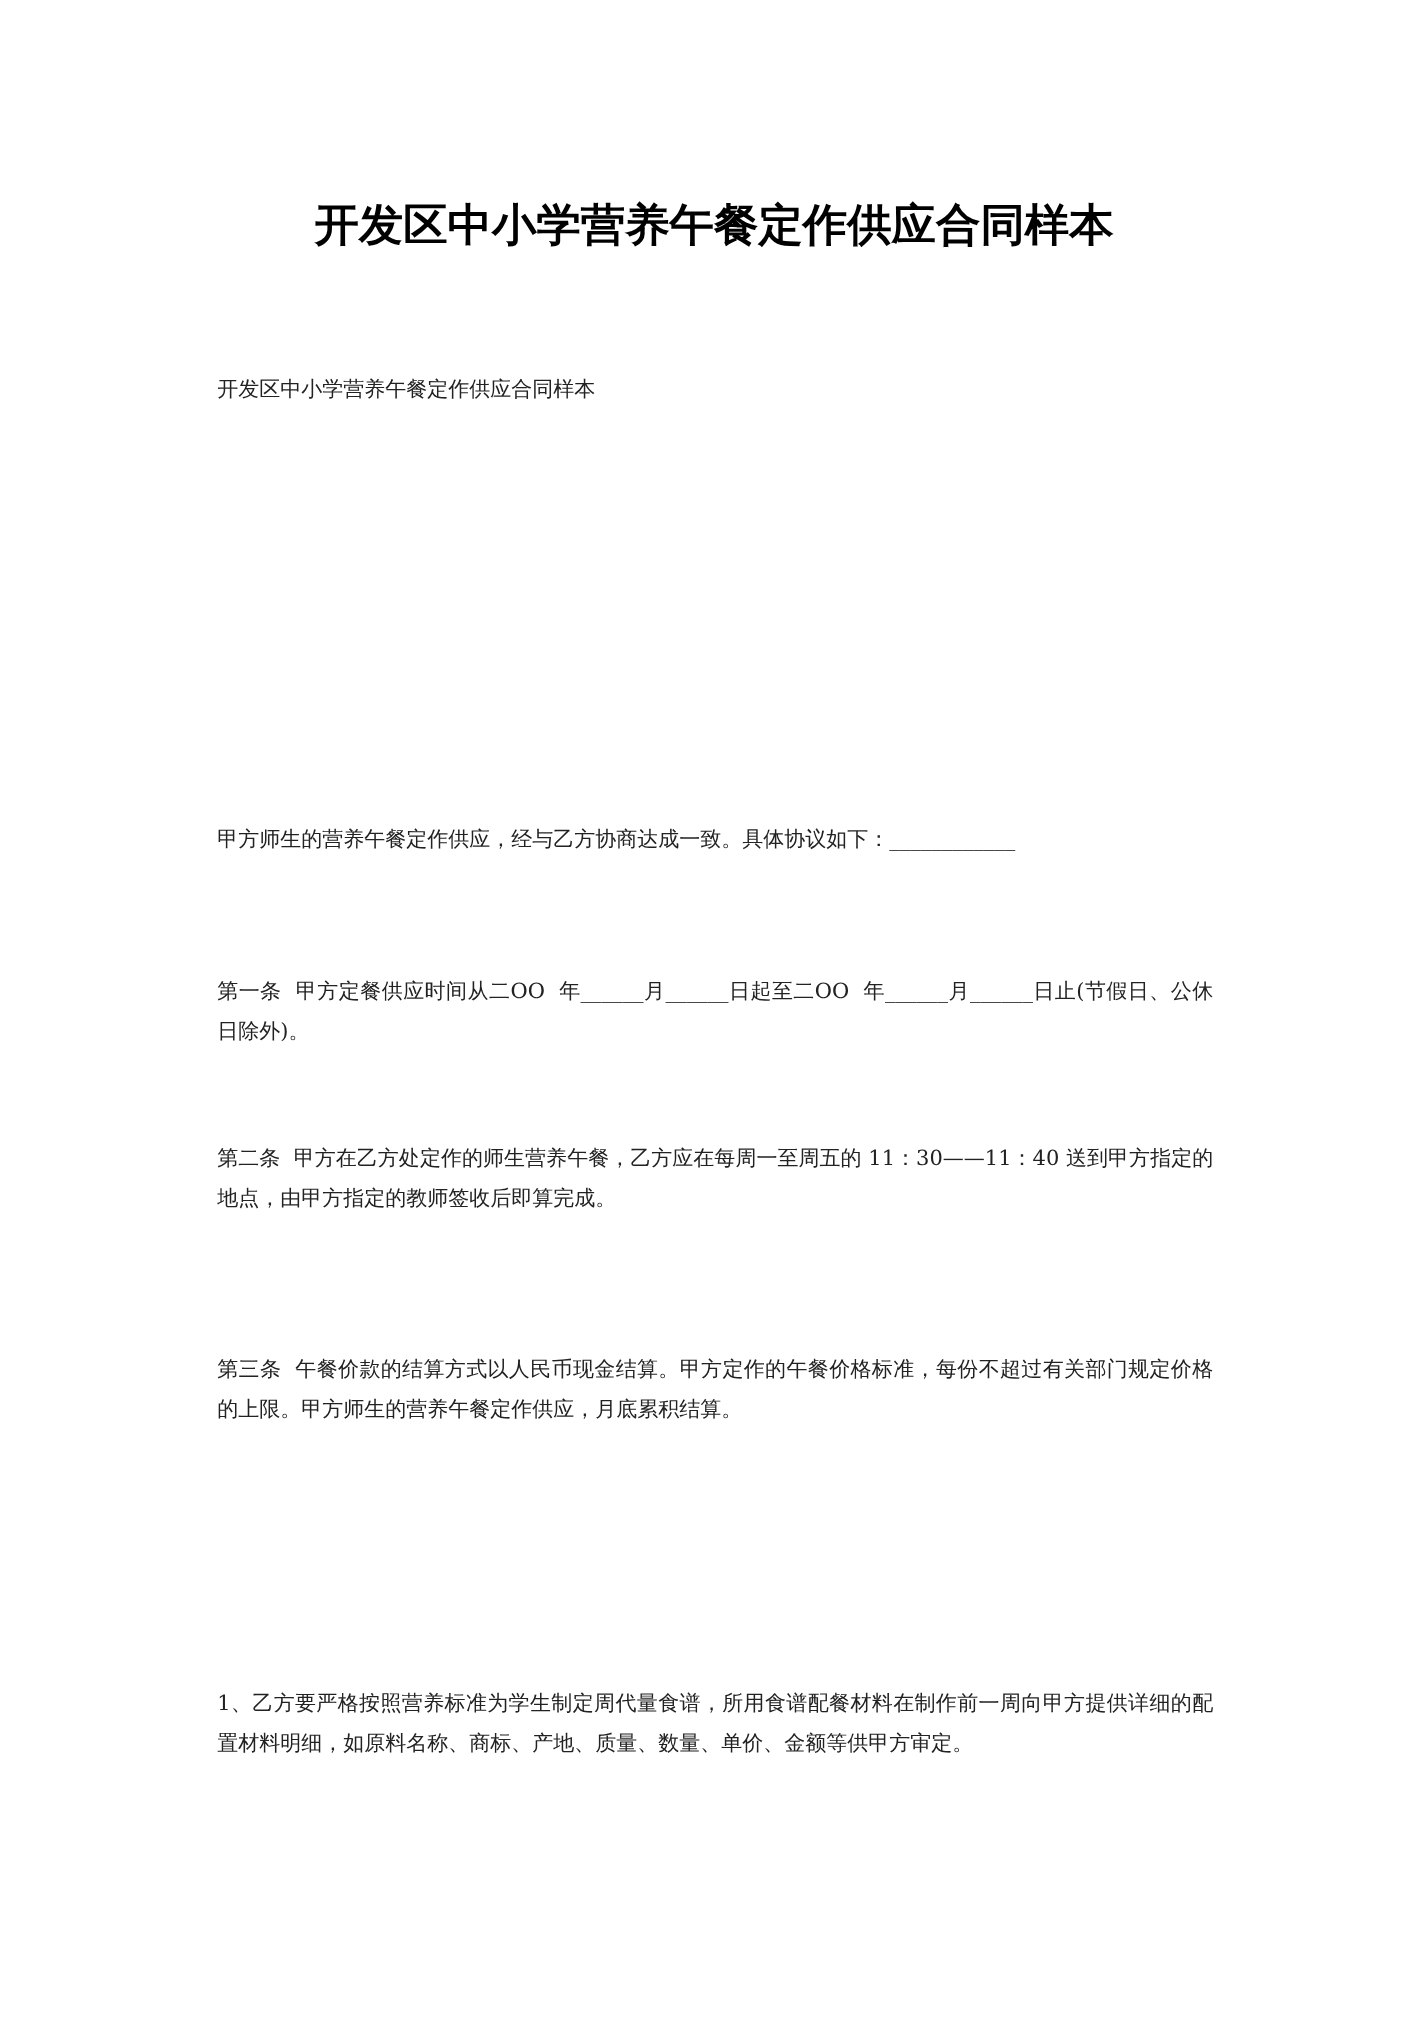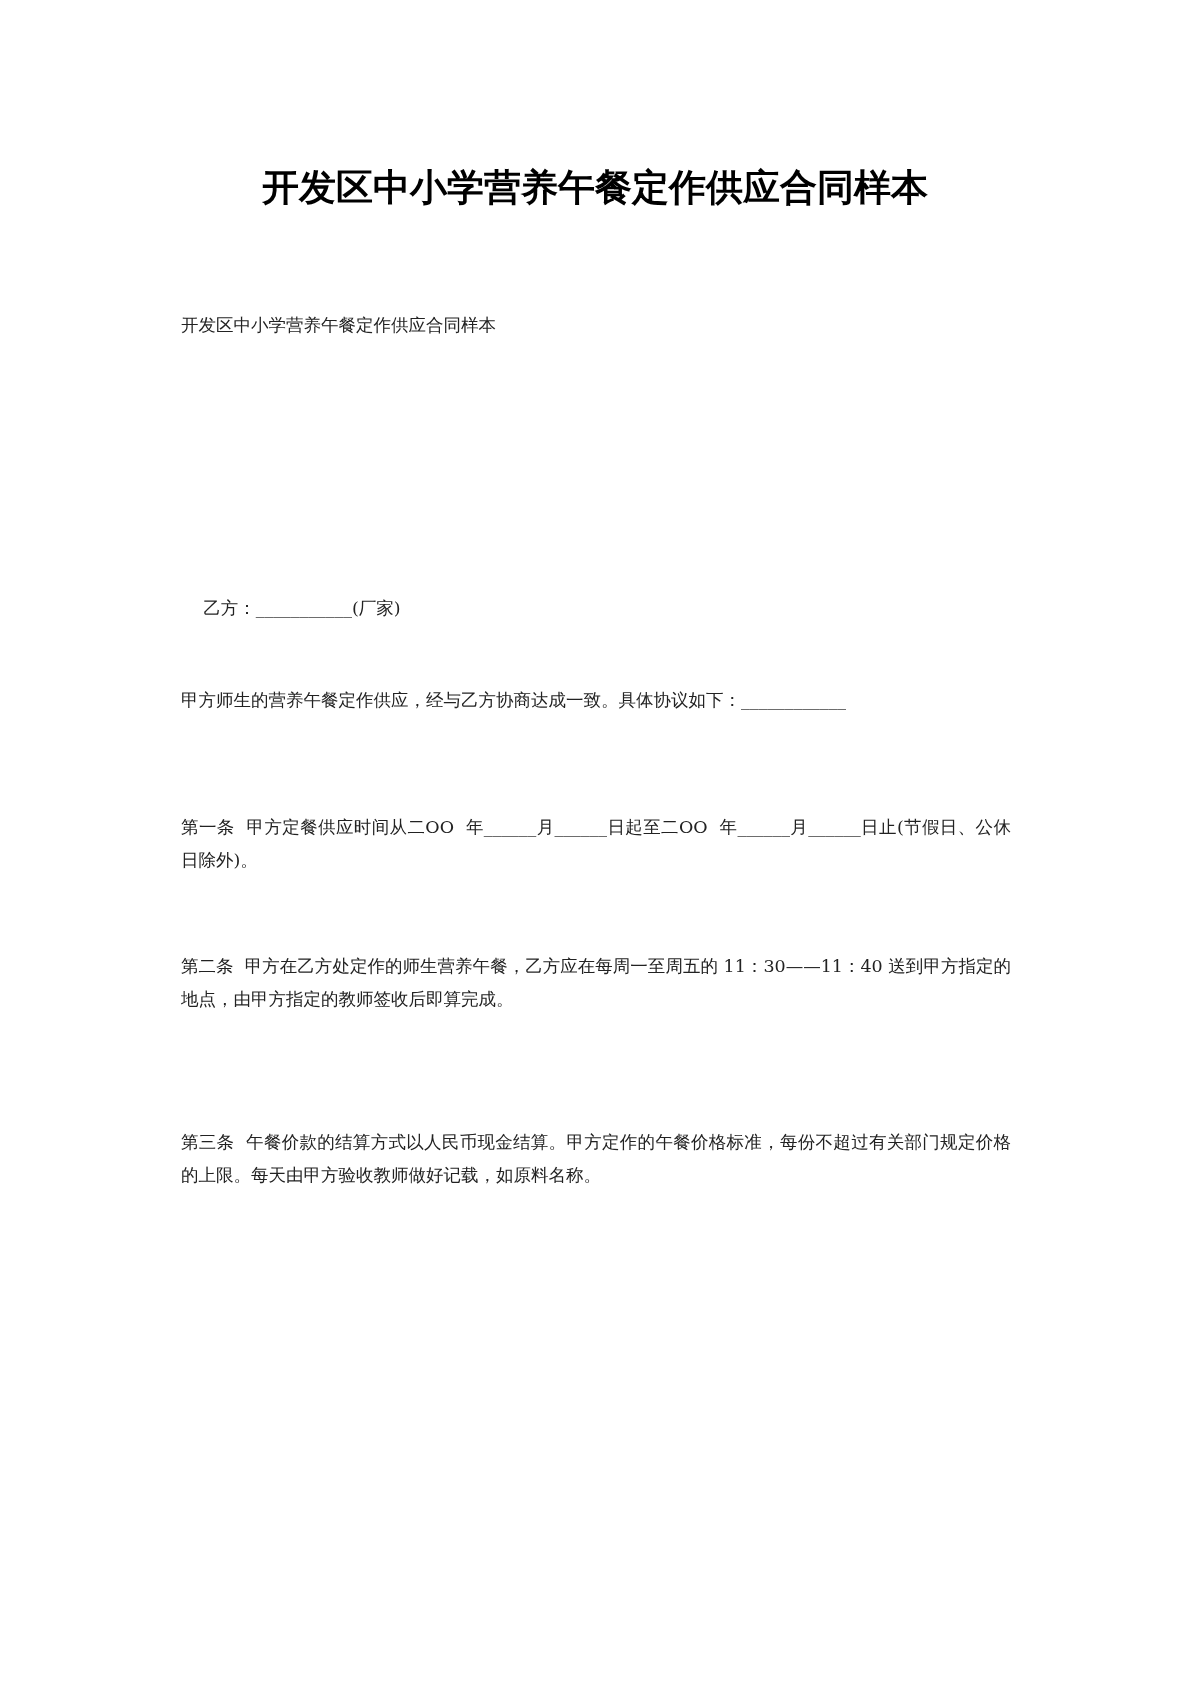--- a/index.html
+++ b/index.html
@@ -49,27 +49,25 @@
 </head>
 <body>
 
 <div class="page">
 
   <div class="title">开发区中小学营养午餐定作供应合同样本</div>
 
   <div class="para" style="top:309px;">开发区中小学营养午餐定作供应合同样本</div>
 
 
-  <div class="para" style="top:559px;">
-    <span>乙方：</span><span>___________</span><span>(厂家)</span>
-  </div>
 
   <div class="para" style="top:684px;">甲方师生的营养午餐定作供应，经与乙方协商达成一致。具体协议如下：____________</div>
 
   <div class="para" style="top:811px;">第一条  甲方定餐供应时间从二OO  年______月______日起至二OO  年______月______日止(节假日、公休日除外)。</div>
 
   <div class="para" style="top:950px;">第二条  甲方在乙方处定作的师生营养午餐，乙方应在每周一至周五的 11：30——11：40 送到甲方指定的地点，由甲方指定的教师签收后即算完成。</div>
 
-  <div class="para" style="top:1126px;">第三条  午餐价款的结算方式以人民币现金结算。甲方定作的午餐价格标准，每份不超过有关部门规定价格的上限。每天由甲方验收教师做好记载，如原料名称。</div>
+  <div class="para" style="top:1126px;">第三条  午餐价款的结算方式以人民币现金结算。甲方定作的午餐价格标准，每份不超过有关部门规定价格的上限。甲方师生的营养午餐定作供应，月底累积结算。</div>
 
 
+  <div class="para" style="top:1404px;">1、乙方要严格按照营养标准为学生制定周代量食谱，所用食谱配餐材料在制作前一周向甲方提供详细的配置材料明细，如原料名称、商标、产地、质量、数量、单价、金额等供甲方审定。</div>
 
 </div>
 
 </body></html>

